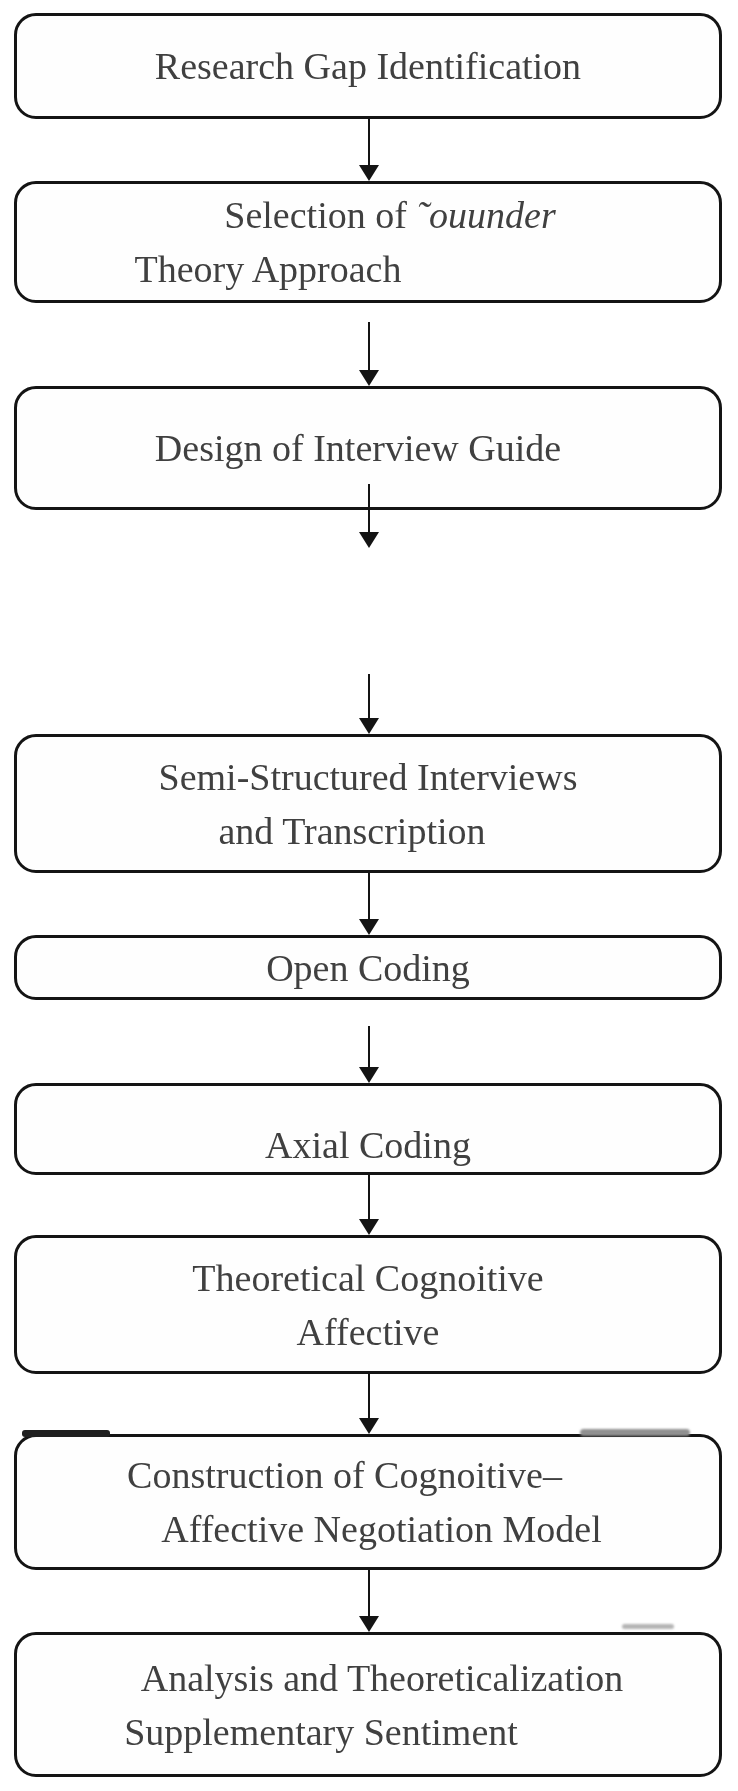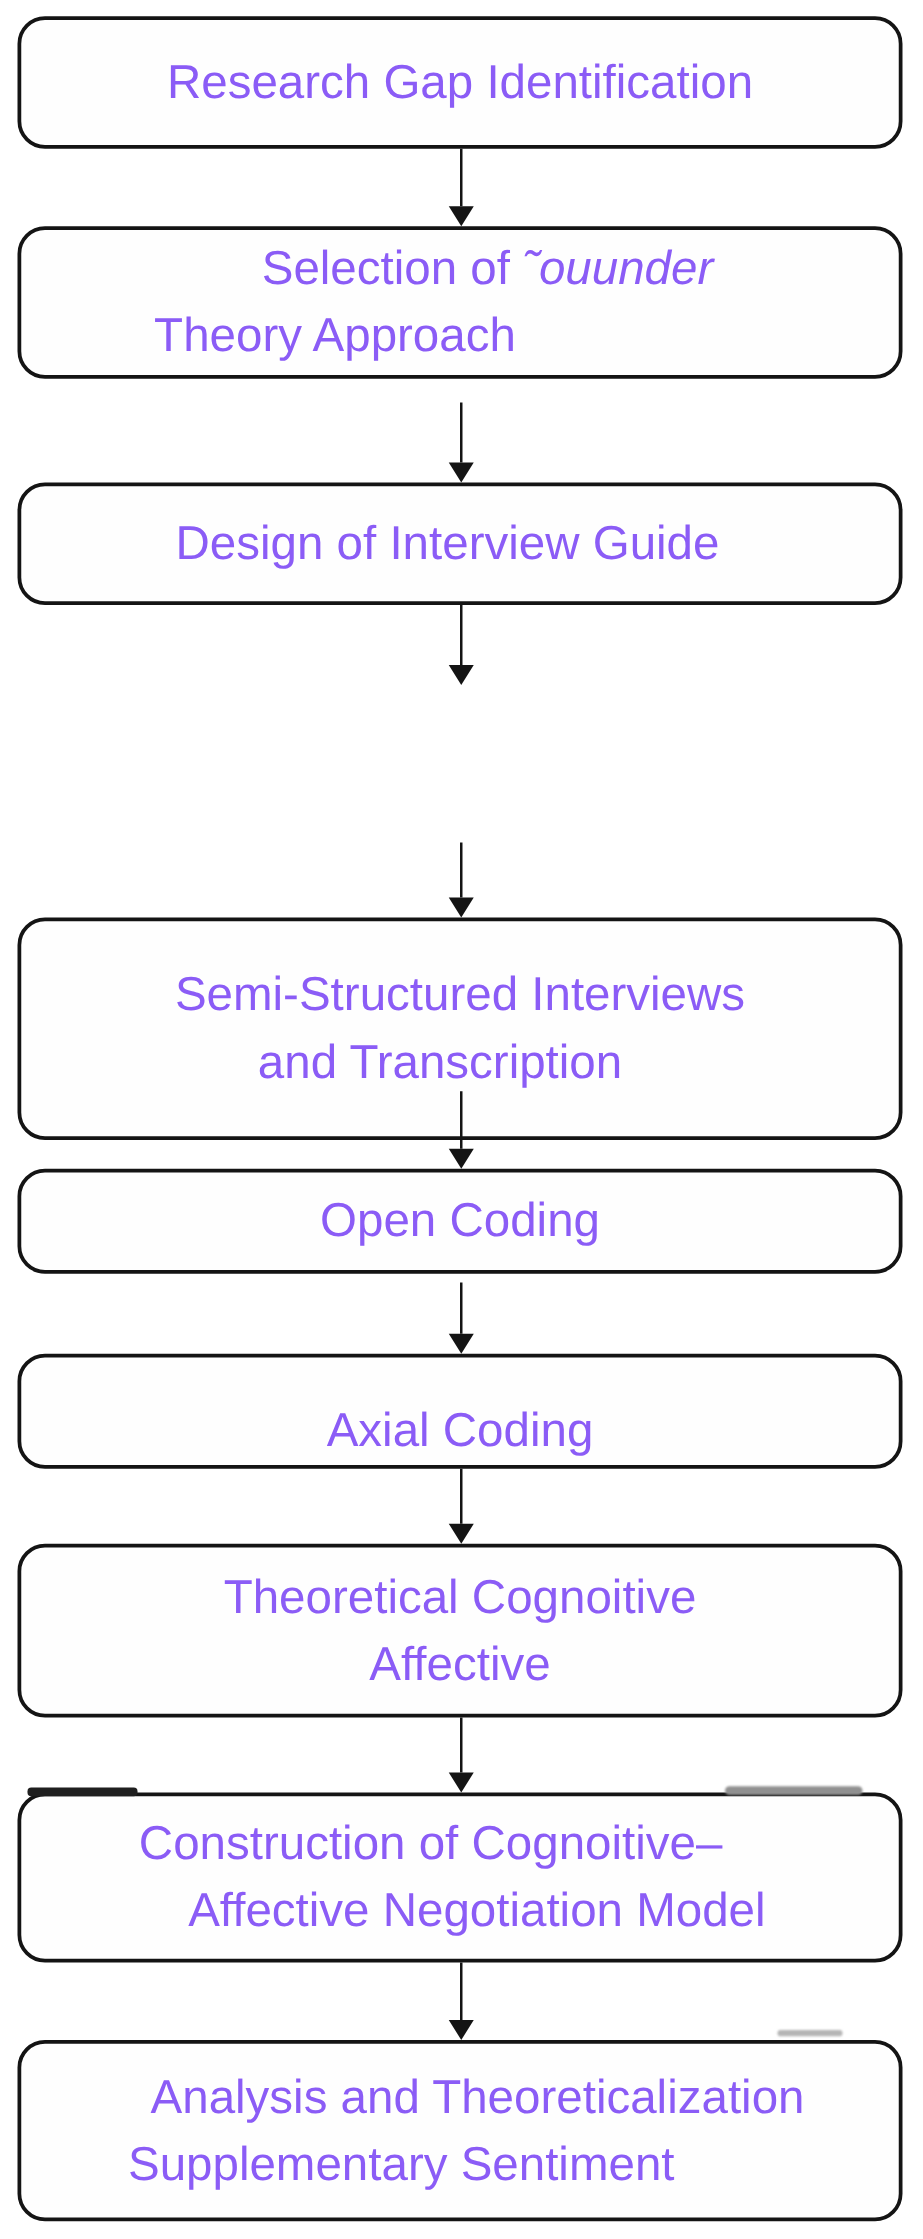--- a/index.html
+++ b/index.html
@@ -5,22 +5,22 @@
   html, body {
     margin: 0;
     padding: 0;
     background: #ffffff;
   }
   .canvas {
     position: relative;
     width: 738px;
     height: 1791px;
     background: #ffffff;
-    font-family: Liberation Sans, sans-serif;
-    color: #8b5cf6;
+    font-family: Liberation Serif, serif;
+    color: #404040;
     overflow: hidden;
   }
   .box {
     position: absolute;
     left: 14px;
     width: 708px;
     box-sizing: border-box;
     border: 3px solid #141414;
     border-radius: 22px;
     background: #fefefe;
@@ -31,24 +31,24 @@
     font-size: 38px;
     line-height: 54px;
     text-align: center;
   }
   .line { white-space: nowrap; }
   .it { font-style: italic; }
 
   
   .s1  { top: 13px;   height: 106px; }
   .s2  { top: 181px;  height: 122px; }
-  .s3  { top: 386px;  height: 98px;  }
+  .s3  { top: 386px;  height: 124px;  }
   .s4  { top: 548px;  height: 126px; }
-  .s5  { top: 734px;  height: 178px; }
-  .s6  { top: 935px;  height: 84px;  }
+  .s5  { top: 734px;  height: 139px; }
+  .s6  { top: 935px;  height: 65px;  }
   .s7  { top: 1083px; height: 92px; justify-content: flex-end;  }
   .s8  { top: 1235px; height: 139px; }
   .s9  { top: 1434px; height: 136px; padding-left: 27px; }
   .s10 { top: 1632px; height: 145px; }
 
   
   .s2 .line1  { transform: translateX(22px); }
   .s2 .line2  { transform: translateX(-100px); }
   .s3 .line1  { transform: translateX(-10px); }
   .s4 .line1  { transform: translateX(-45px); }

